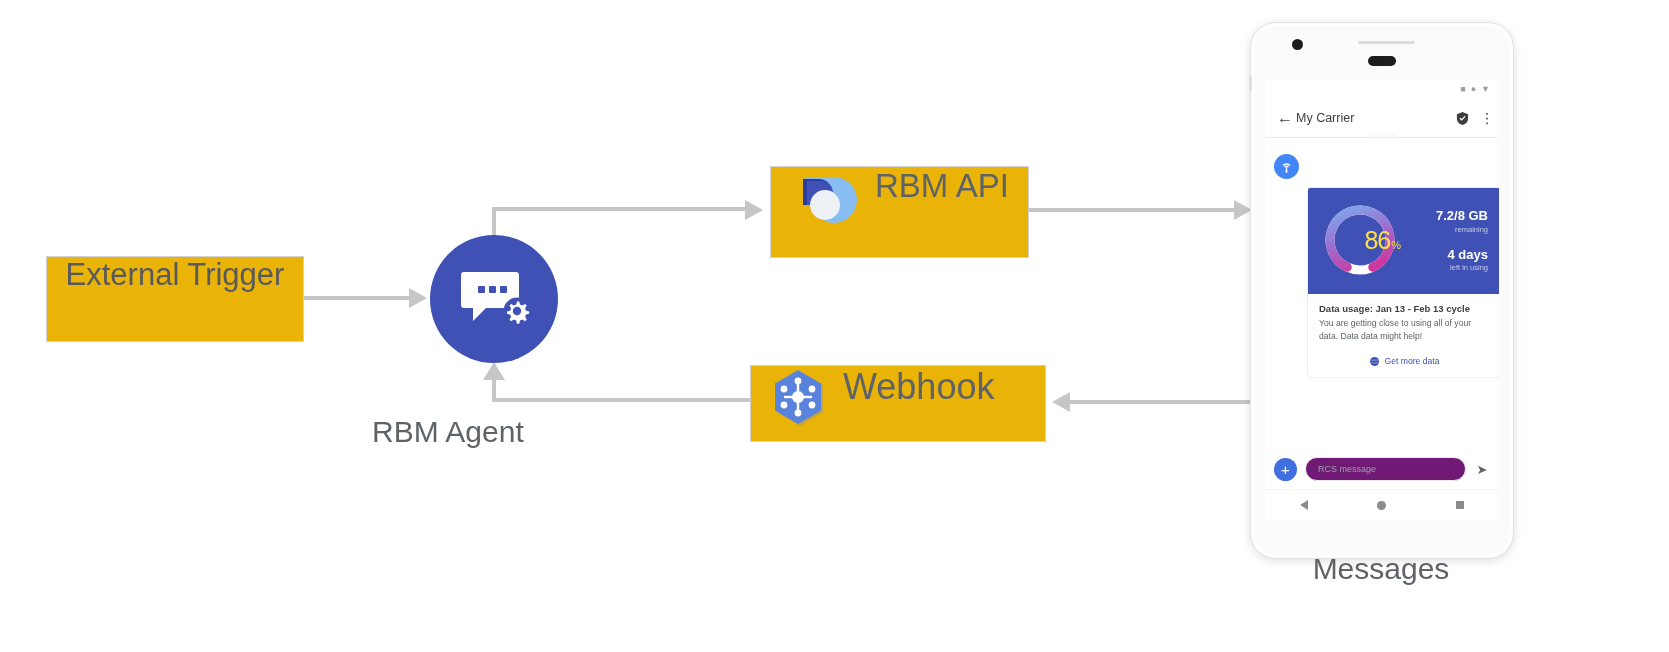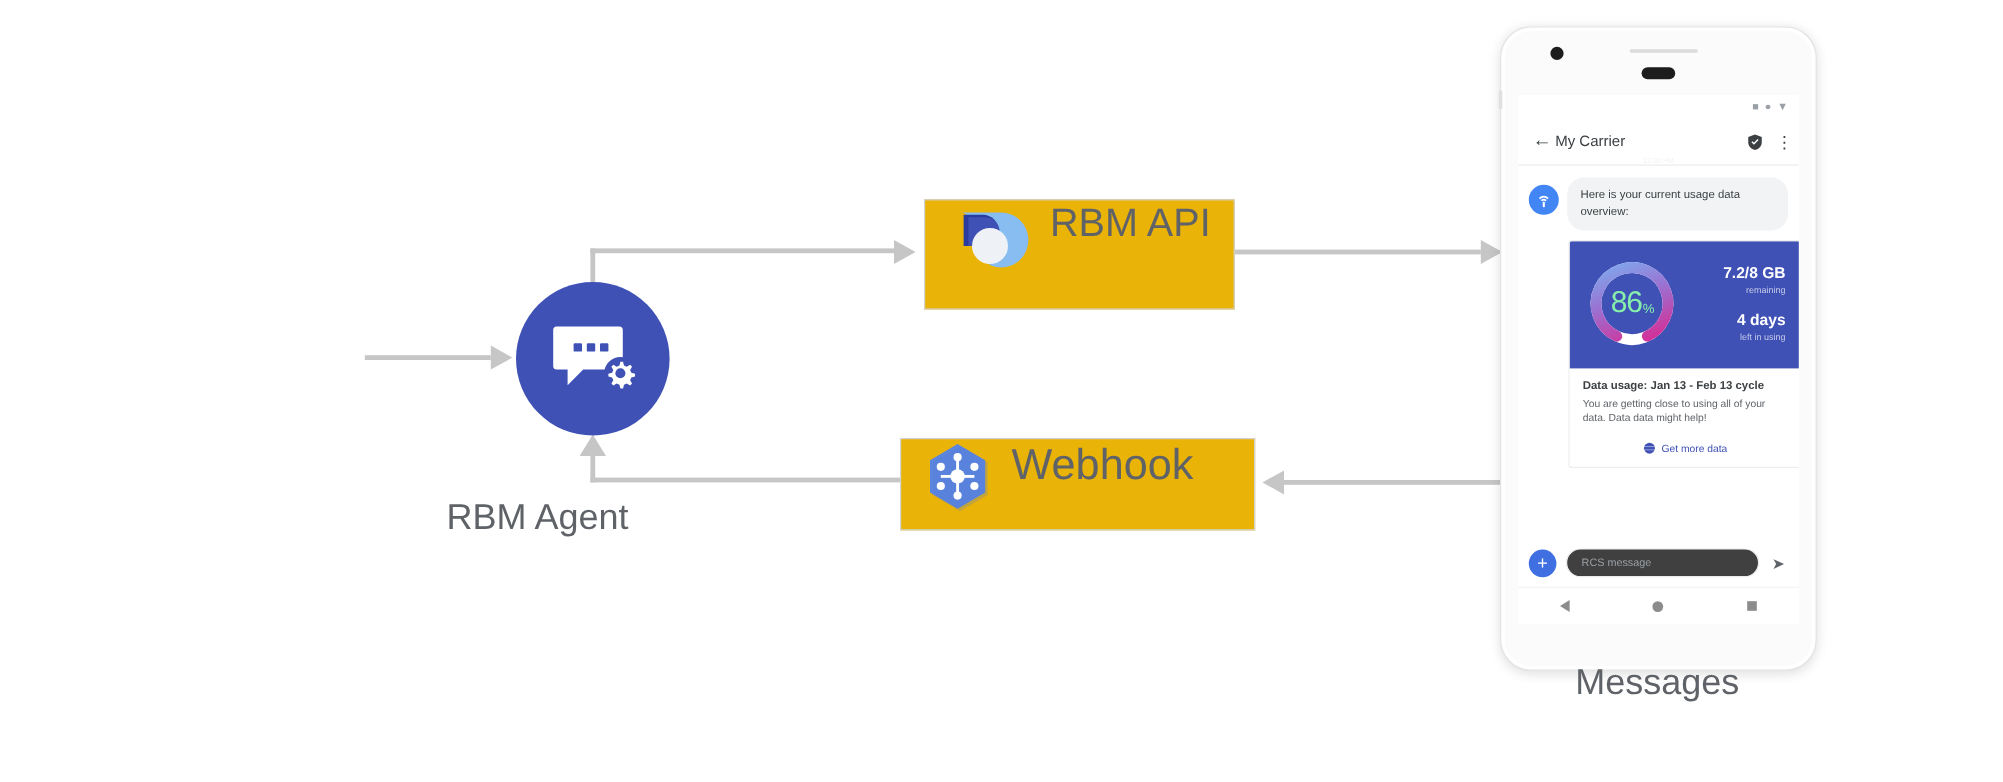--- a/index.html
+++ b/index.html
@@ -91,42 +91,42 @@
   }
 
   
   #rich-card{
     margin:8px 0 0 33px;width:192px;border:1px solid #eee;border-radius:3px;overflow:hidden;background:#fff;
   }
   #card-header{background:#3f51b5;padding:12px 12px 14px 12px;display:flex;align-items:center;}
   #gauge{position:relative;width:80px;height:80px;flex:0 0 80px;}
   #gauge svg{display:block;}
   #gauge-value{
-    position:absolute;inset:0;display:flex;align-items:center;justify-content:center;
-    color:#86efac;font-weight:300;font-size:25px;letter-spacing:-1px;
+    position:absolute;inset:0;display:flex;align-items:center;justify-content:flex-end;
+    color:#fde047;font-weight:300;font-size:25px;letter-spacing:-1px;
   }
   #gauge-value .pct{font-size:11px;margin-left:1px;align-self:center;position:relative;top:5px;}
   #card-stats{flex:1;text-align:right;color:#fff;padding-left:4px;}
   .stat-primary{font-size:13px;font-weight:700;line-height:1.2;}
   .stat-secondary{font-size:7.5px;color:#c5cae9;margin-top:1px;}
   .stat-block + .stat-block{margin-top:13px;}
   #card-body{padding:9px 11px 4px 11px;}
   #card-title{font-size:9.5px;font-weight:700;color:#3c4043;}
   #card-description{font-size:8.6px;color:#5f6368;line-height:1.5;margin-top:3px;}
   #card-action{
     text-align:center;padding:9px 0 10px 0;font-size:8.6px;color:#3f51b5;font-weight:500;
     display:flex;align-items:center;justify-content:center;gap:5px;
   }
 
   
   #composer{position:absolute;left:0;bottom:30px;width:100%;height:42px;display:flex;align-items:center;padding:0 9px;box-sizing:border-box;gap:8px;background:#fff;}
   #plus-button{width:23px;height:23px;border-radius:50%;background:#3f6fe0;color:#fff;display:flex;align-items:center;justify-content:center;font-size:15px;line-height:15px;flex:0 0 23px;}
   #message-input{
     flex:1;height:24px;border:1px solid #ececec;border-radius:13px;display:flex;align-items:center;
-    padding:0 12px;font-size:9px;color:#9aa0a6;box-sizing:border-box;background:#404040;
+    padding:0 12px;font-size:9px;color:#9aa0a6;box-sizing:border-box;background:#701a75;
   }
   #send-button{color:#5f6368;font-size:13px;flex:0 0 16px;text-align:center;}
 
   
   #nav-bar{position:absolute;left:0;bottom:0;width:100%;height:30px;display:flex;align-items:center;justify-content:space-around;background:#fff;border-top:1px solid #f4f4f4;}
   #nav-back{width:0;height:0;border-top:5px solid transparent;border-bottom:5px solid transparent;border-right:8px solid #8c8c8c;}
   #nav-home{width:9px;height:9px;border-radius:50%;background:#8c8c8c;}
   #nav-recents{width:8px;height:8px;background:#8c8c8c;}
 
   #phone-caption{
@@ -149,20 +149,23 @@
   <div class="conn" style="left:1029px;top:208px;width:205px;height:4px;"></div>
   <div class="arrow-head arrow-right" style="left:1234px;top:200px;"></div>
 
   <div class="conn" style="left:1070px;top:400px;width:186px;height:4px;"></div>
   <div class="arrow-head arrow-left" style="left:1052px;top:392px;"></div>
 
   <div class="conn" style="left:492px;top:398px;width:258px;height:4px;"></div>
   <div class="conn" style="left:492px;top:378px;width:4px;height:24px;"></div>
   <div class="arrow-head arrow-up" style="left:483px;top:362px;"></div>
 
+  <div class="node-box" id="external-trigger">
+    <span class="node-label">External Trigger</span>
+  </div>
 
   <div id="rbm-agent">
     <svg width="72" height="62" viewBox="0 0 72 62">
       <path d="M6 4 h52 a3 3 0 0 1 3 3 v30 a3 3 0 0 1 -3 3 h-30 l-13 13 v-13 h-9 a3 3 0 0 1 -3 -3 v-30 a3 3 0 0 1 3 -3 z" fill="#ffffff"></path>
       <rect x="20" y="18" width="7" height="7" rx="1" fill="#3f51b5"></rect>
       <rect x="31" y="18" width="7" height="7" rx="1" fill="#3f51b5"></rect>
       <rect x="42" y="18" width="7" height="7" rx="1" fill="#3f51b5"></rect>
       <g transform="translate(46,30)">
         <circle cx="13" cy="13" r="13.5" fill="#3f51b5"></circle>
         <path d="M13 3.5 l2.2 0 0.8 3.1 2.3 1 2.8-1.6 1.6 1.6 -1.6 2.8 1 2.3 3.1 0.8 0 2.2 -3.1 0.8 -1 2.3 1.6 2.8 -1.6 1.6 -2.8-1.6 -2.3 1 -0.8 3.1 -2.2 0 -0.8-3.1 -2.3-1 -2.8 1.6 -1.6-1.6 1.6-2.8 -1-2.3 -3.1-0.8 0-2.2 3.1-0.8 1-2.3 -1.6-2.8 1.6-1.6 2.8 1.6 2.3-1 z" fill="#ffffff"></path>
@@ -231,21 +234,20 @@
 
       <div id="conversation">
         <div id="bubble-row">
           <div id="agent-avatar">
             <svg width="15" height="15" viewBox="0 0 24 24" fill="#ffffff">
               <path d="M5.5 9.5 a9 9 0 0 1 13 0 l-1.7 1.6 a6.7 6.7 0 0 0 -9.6 0 z"></path>
               <path d="M8.2 12.4 a5.4 5.4 0 0 1 7.6 0 l-1.7 1.7 a3 3 0 0 0 -4.2 0 z"></path>
               <rect x="10.6" y="14.6" width="2.8" height="7.4" rx="1"></rect>
             </svg>
           </div>
-          <div id="incoming-bubble">Here is your current usage data overview:</div>
         </div>
 
         <div id="rich-card">
           <div id="card-header">
             <div id="gauge">
               <svg width="80" height="80" viewBox="0 0 80 80">
                 <defs>
                   <linearGradient id="gaugeGrad" x1="0" y1="1" x2="1" y2="0">
                     <stop offset="0%" stop-color="#7bb0f0"></stop>
                     <stop offset="45%" stop-color="#9c6fd0"></stop>

